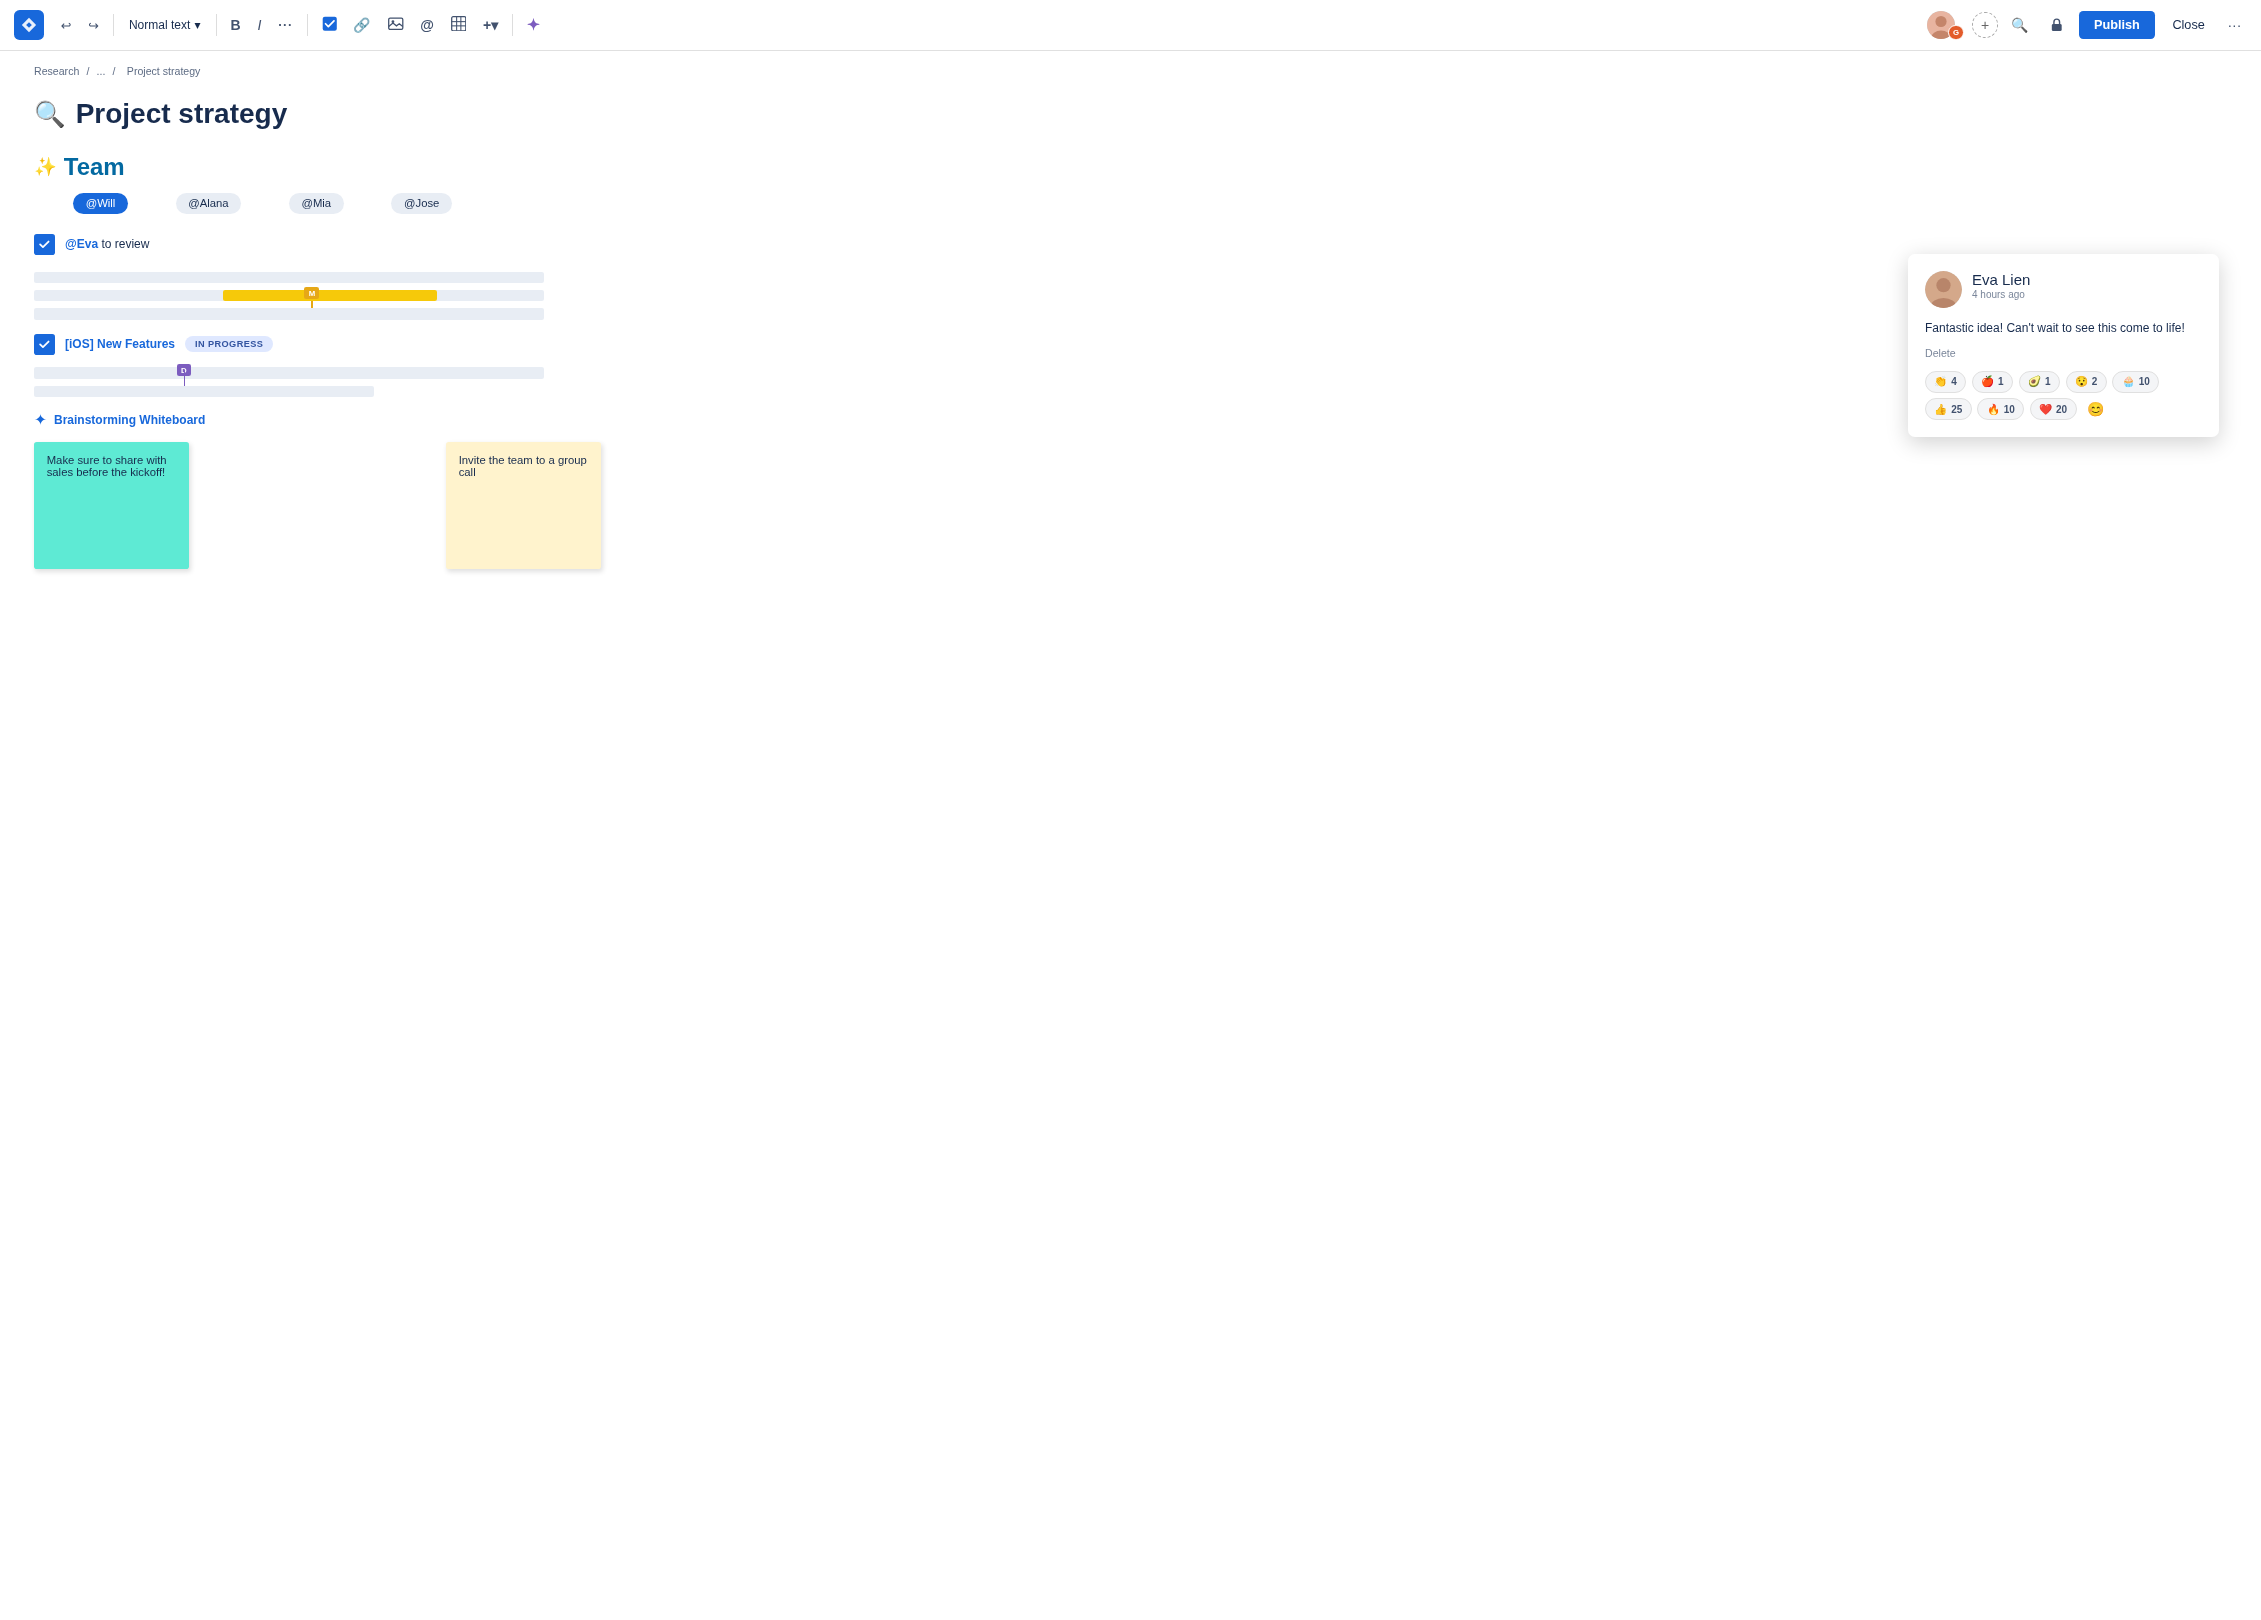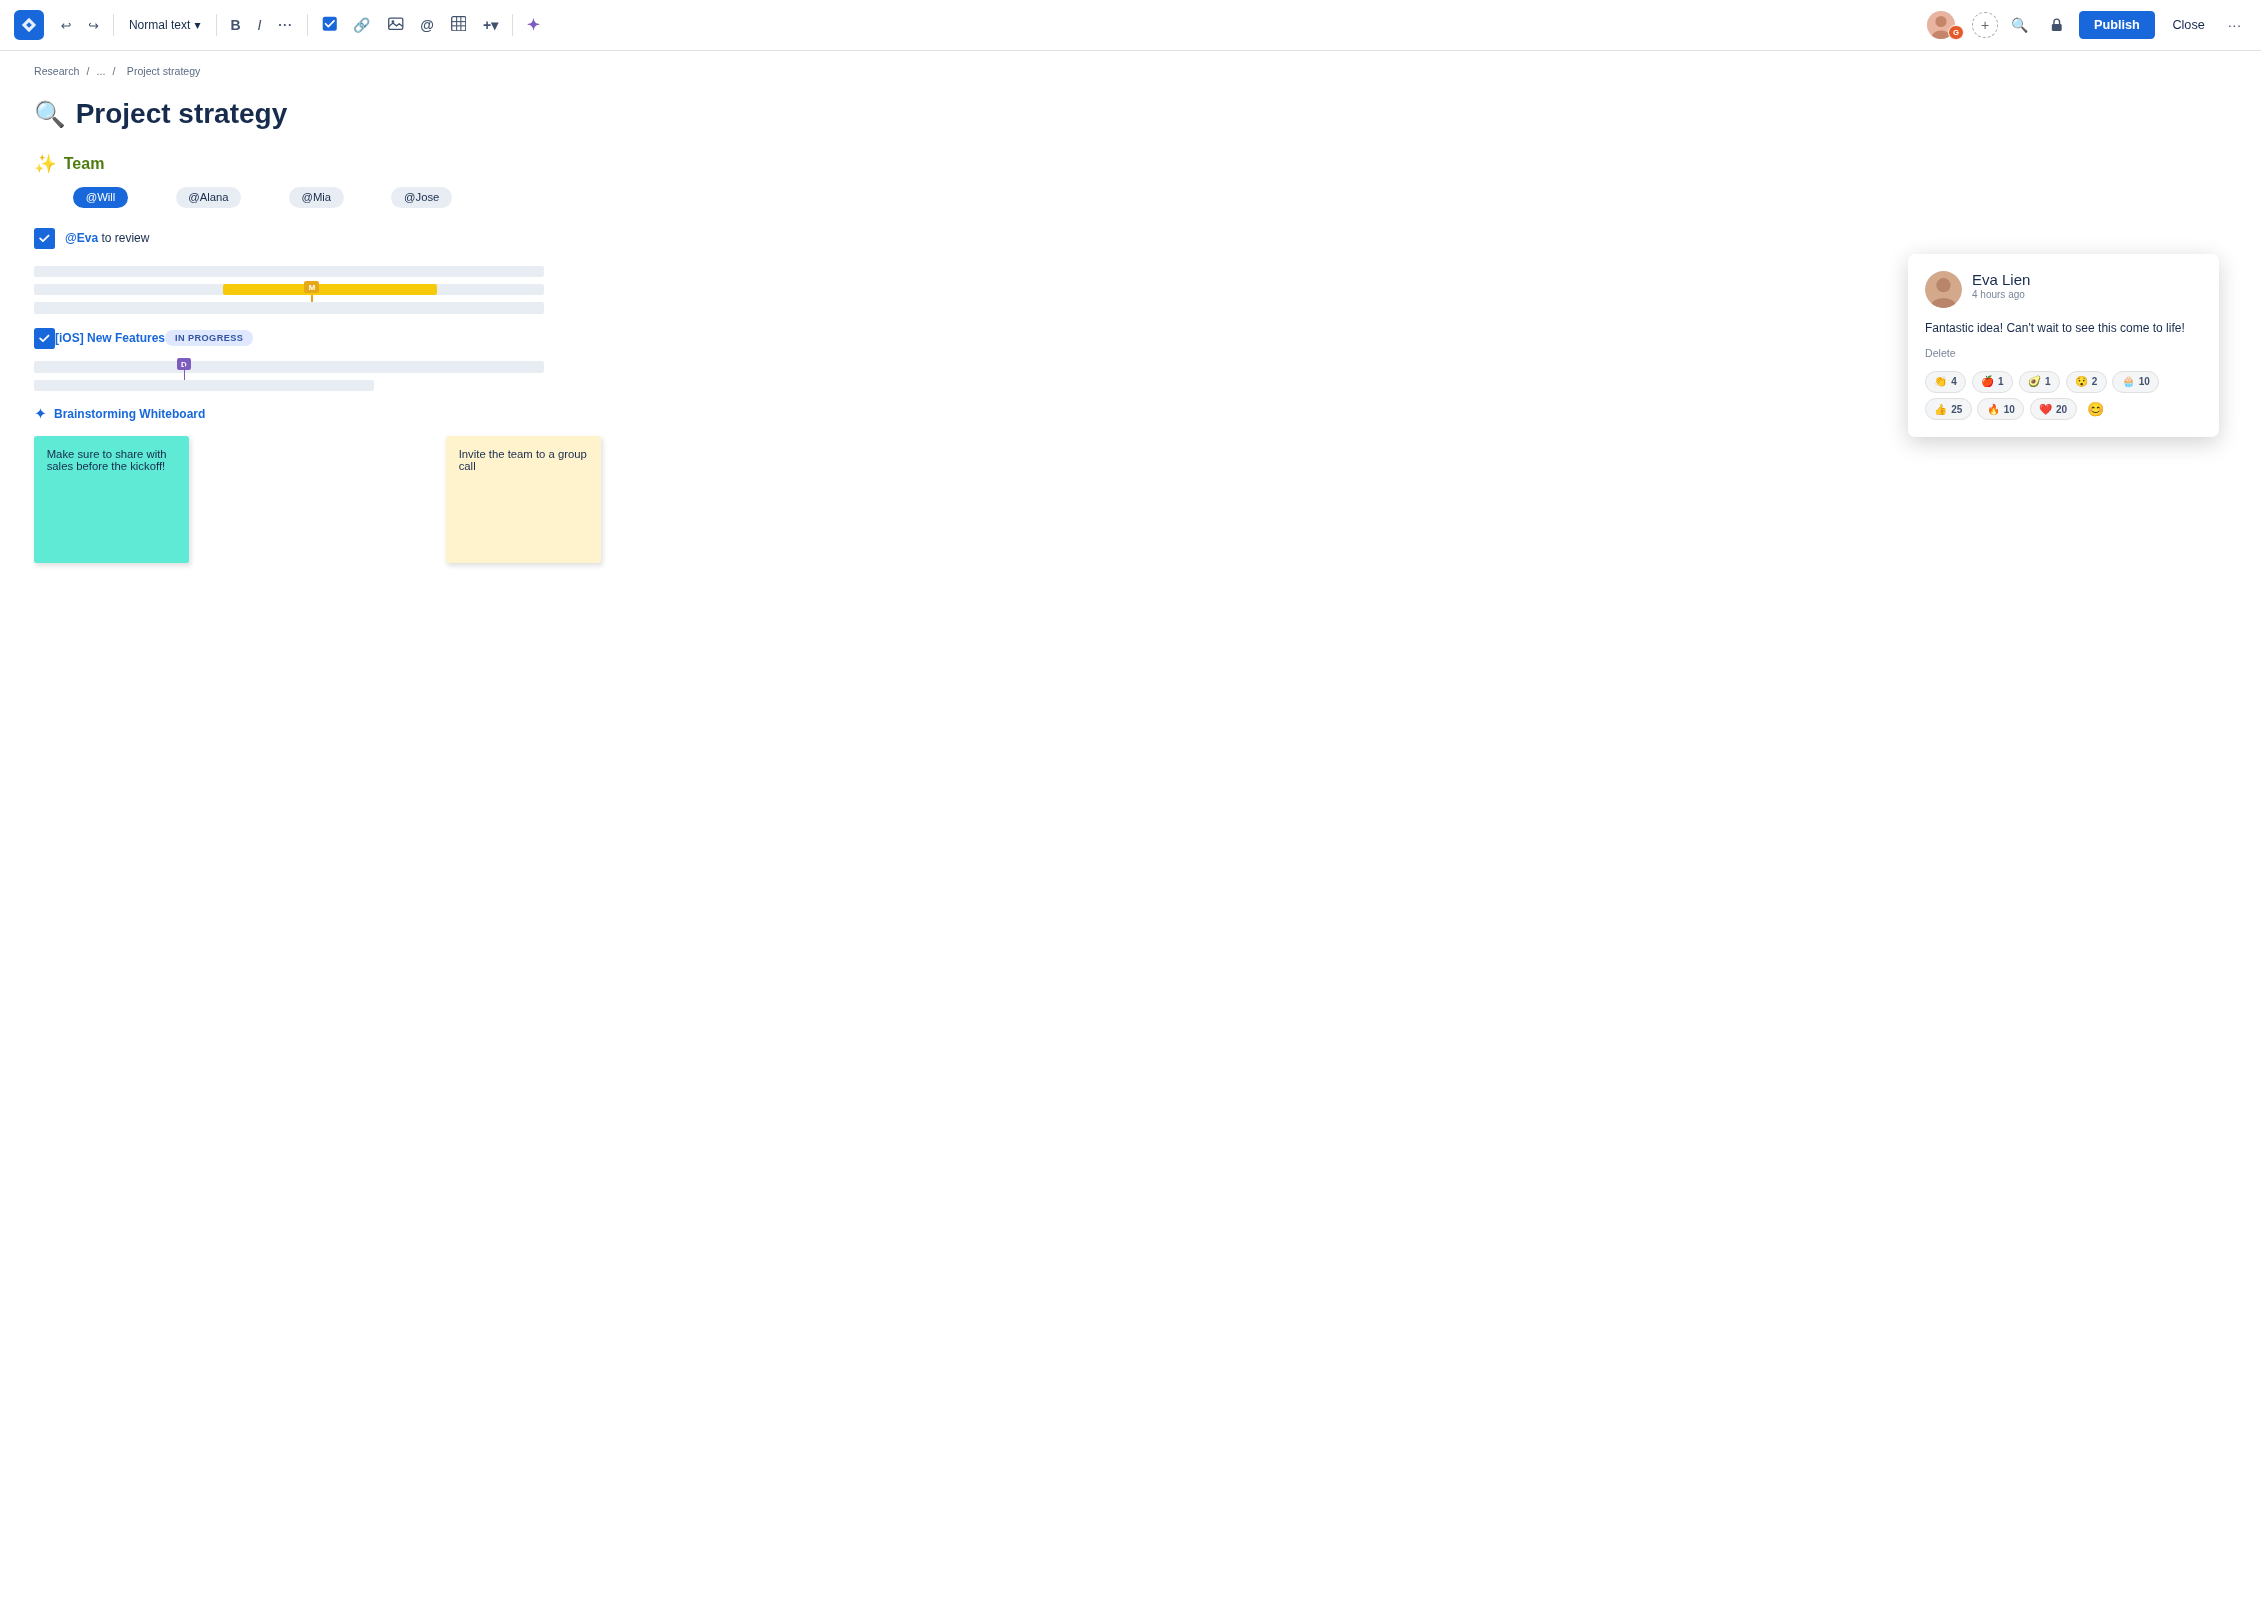--- a/index.html
+++ b/index.html
@@ -40,21 +40,21 @@
     
     .main-content { padding: 14px 34px; max-width: 635px; }
 
     .page-title { display: flex; align-items: center; gap: 10px; margin-bottom: 22.6px; }
     .page-title-icon { font-size: 25.4px; }
     .page-title h1 { font-size: 28px; font-weight: 700; color: #172B4D; }
 
     
     .section-heading { display: flex; align-items: center; gap: 7px; margin-bottom: 12.7px; }
     .section-heading .sparkle { font-size: 18.3px; color: #F6C90A; }
-    .section-heading h2 { font-size: 16px; font-weight: 700; color: #4d7c0f; }
+    .section-heading h2 { font-size: 24px; font-weight: 700; color: #0369a1; }
 
     .team-mentions { display: flex; gap: 8.5px; flex-wrap: wrap; margin-bottom: 20px; }
     .mention { display: inline-block; border-radius: 14px; padding: 4.2px 12.7px; font-size: 11.3px; font-weight: 500; cursor: pointer; margin-left: 39px; }
     .mention-active { background: #1868DB; color: #fff; }
     .mention-inactive { background: #e8edf4; color: #172B4D; }
 
     
     .task-row { display: flex; align-items: center; gap: 10px; margin-bottom: 17px; }
     .checkbox-blue { width: 21px; height: 21px; background: #1868DB; border-radius: 2.8px; display: flex; align-items: center; justify-content: center; flex-shrink: 0; }
     .checkbox-blue svg { width: 12.7px; height: 12.7px; }
@@ -65,21 +65,21 @@
     .gantt-area { margin: 5.6px 0 14px; }
     .gantt-row { height: 11.3px; background: #e8edf4; border-radius: 2.1px; margin-bottom: 7px; position: relative; }
     .gantt-bar { height: 100%; border-radius: 2.1px; position: absolute; }
     .gantt-bar-yellow { background: #F6C90A; }
     .gantt-marker-m { position: absolute; top: -1.4px; background: #E6A817; color: #fff; font-size: 7.8px; font-weight: 700; padding: 1.4px 4.2px; border-radius: 2.1px; }
     .gantt-marker-d { position: absolute; top: -1.4px; background: #7C5CBF; color: #fff; font-size: 7.8px; font-weight: 700; padding: 1.4px 4.2px; border-radius: 2.1px; }
     .gantt-line-m { position: absolute; bottom: -10px; width: 1.4px; background: #E6A817; height: 10px; }
     .gantt-line-d { position: absolute; bottom: -10px; width: 1.4px; background: #7C5CBF; height: 18.3px; }
 
     
-    .feature-task { display: flex; align-items: center; margin: 12.7px 0; }
+    .feature-task { display: flex; align-items: center; gap: 10px; margin: 12.7px 0; }
     .feature-task-label { font-size: 12px; color: #1868DB; font-weight: 600; }
     .status-badge { background: #DFE8FF; color: #3354A0; font-size: 9.2px; font-weight: 700; padding: 2.8px 10px; border-radius: 14px; letter-spacing: 0.4px; }
 
     
     .whiteboard-header { display: flex; align-items: center; gap: 7px; margin-bottom: 12.7px; }
     .whiteboard-icon { color: #1868DB; font-size: 15.5px; }
     .whiteboard-title { font-size: 12px; color: #1868DB; font-weight: 600; }
 
     .sticky-notes { display: flex; gap: 20px; flex-wrap: wrap; }
     .sticky { width: 155px; min-height: 127px; border-radius: 2.8px; padding: 12.7px; font-size: 11.3px; color: #172B4D; box-shadow: 1.4px 2.1px 5.6px rgba(0,0,0,0.12); }

